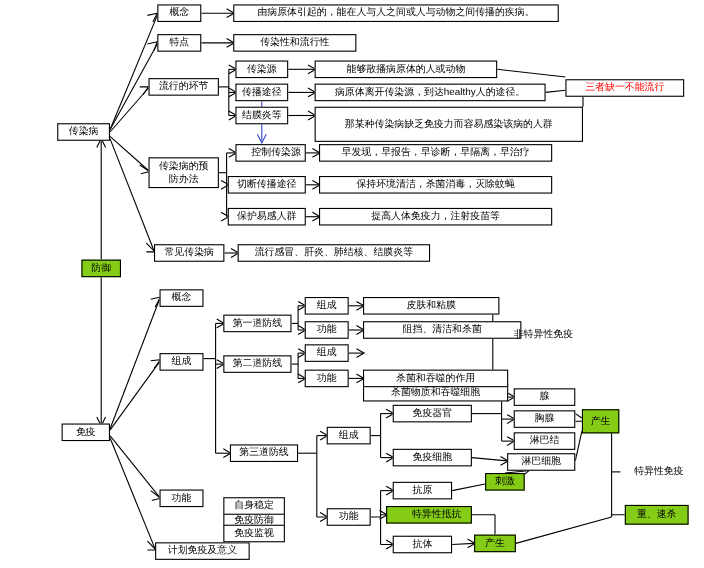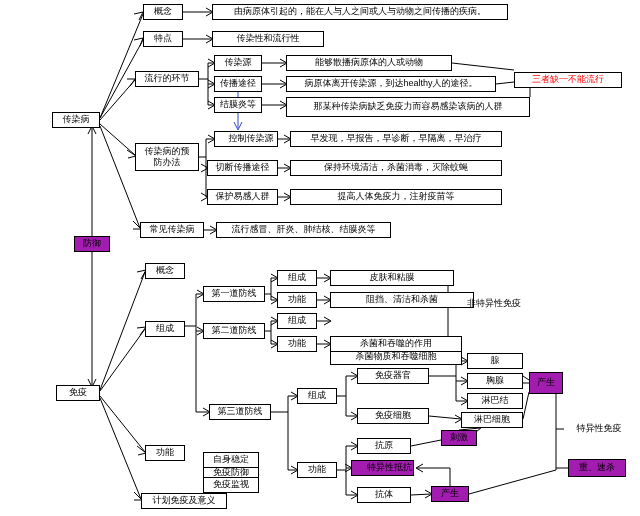--- a/index.html
+++ b/index.html
@@ -19,21 +19,21 @@
     color:#000;
     font-size:9px;
     line-height:1.05;
     display:flex;
     align-items:center;
     justify-content:center;
     text-align:center;
     padding:0 2px;
     white-space:nowrap;
   }
-  .node.yellow{background:#a21caf;}
+  .node.yellow{background:#84cc16;}
   .node.nb{border:none;background:transparent;}
   .node.red{color:#ff0000;}
   svg line, svg path, svg polyline{stroke:#000;fill:none;stroke-width:1;}
   svg .blue{stroke:#3344cc;}
 </style>
 </head>
 <body>
 
 <svg id="canvas" xmlns="http://www.w3.org/2000/svg">
 
@@ -205,21 +205,21 @@
     <div class="node" style="left: 143px; top: 4px; width: 40px; height: 16px;">概念</div>
     <div class="node" style="left: 212px; top: 4px; width: 296px; height: 16px;">由病原体引起的，能在人与人之间或人与动物之间传播的疾病。</div>
     <div class="node" style="left: 143px; top: 31px; width: 40px; height: 16px;">特点</div>
     <div class="node" style="left: 212px; top: 31px; width: 112px; height: 16px;">传染性和流行性</div>
     <div class="node" style="left: 135px; top: 71px; width: 64px; height: 16px;">流行的环节</div>
     <div class="node" style="left: 214px; top: 55px; width: 48px; height: 16px;">传染源</div>
     <div class="node" style="left: 286px; top: 55px; width: 166px; height: 16px;">能够散播病原体的人或动物</div>
     <div class="node" style="left: 214px; top: 76px; width: 48px; height: 16px;">传播途径</div>
     <div class="node" style="left: 286px; top: 76px; width: 210px; height: 16px;">病原体离开传染源，到达healthy人的途径。</div>
     <div class="node" style="left: 214px; top: 97px; width: 48px; height: 16px;">结膜炎等</div>
-    <div class="node" style="left: 286px; top: 97px; width: 244px; height: 20px;">那某种传染病缺乏免疫力而容易感染该病的人群</div>
+    <div class="node" style="left: 286px; top: 97px; width: 244px; height: 32px;">那某种传染病缺乏免疫力而容易感染该病的人群</div>
     <div class="node red" style="left: 514px; top: 72px; width: 108px; height: 16px;">三者缺一不能流行</div>
     <div class="node" style="left: 135px; top: 143px; width: 64px; height: 28px; white-space: pre; line-height: 1.2;">传染病的预
 防办法</div>
     <div class="node" style="left: 214px; top: 131px; width: 64px; height: 16px; padding-left: 12px;">控制传染源</div>
     <div class="node" style="left: 290px; top: 131px; width: 212px; height: 16px;">早发现，早报告，早诊断，早隔离，早治疗</div>
     <div class="node" style="left: 207px; top: 160px; width: 71px; height: 16px;">切断传播途径</div>
     <div class="node" style="left: 290px; top: 160px; width: 212px; height: 16px;">保持环境清洁，杀菌消毒，灭除蚊蝇</div>
     <div class="node" style="left: 207px; top: 189px; width: 71px; height: 16px;">保护易感人群</div>
     <div class="node" style="left: 290px; top: 189px; width: 212px; height: 16px;">提高人体免疫力，注射疫苗等</div>
     <div class="node" style="left: 140px; top: 222px; width: 64px; height: 16px;">常见传染病</div>
@@ -245,21 +245,21 @@
     <div class="node" style="left: 297px; top: 462px; width: 40px; height: 16px;">功能</div>
     <div class="node" style="left: 357px; top: 368px; width: 72px; height: 16px;">免疫器官</div>
     <div class="node" style="left: 357px; top: 408px; width: 72px; height: 16px;">免疫细胞</div>
     <div class="node" style="left: 467px; top: 353px; width: 56px; height: 16px;">腺</div>
     <div class="node" style="left: 467px; top: 373px; width: 56px; height: 16px;">胸腺</div>
     <div class="node" style="left: 467px; top: 393px; width: 56px; height: 16px;">淋巴结</div>
     <div class="node" style="left: 461px; top: 412px; width: 62px; height: 16px;">淋巴细胞</div>
     <div class="node yellow" style="left: 529px; top: 372px; width: 34px; height: 22px;">产生</div>
     <div class="node" style="left: 357px; top: 438px; width: 54px; height: 16px; text-align: center;">抗原</div>
     <div class="node yellow" style="left: 441px; top: 430px; width: 36px; height: 16px;">刺激</div>
-    <div class="node yellow" style="left: 351px; top: 460px; width: 63px; height: 16px; padding-left: 16px;">特异性抵抗</div>
+    <div class="node yellow" style="left: 351px; top: 460px; width: 78px; height: 16px; padding-left: 16px;">特异性抵抗</div>
     <div class="node" style="left: 357px; top: 487px; width: 54px; height: 16px;">抗体</div>
     <div class="node yellow" style="left: 431px; top: 486px; width: 38px; height: 16px;">产生</div>
     <div class="node nb" style="left: 564px; top: 421px; width: 70px; height: 16px;">特异性免疫</div>
     <div class="node yellow" style="left: 568px; top: 459px; width: 58px; height: 18px;">重、速杀</div>
     <div class="node" style="left: 203px; top: 425px; width: 56px; height: 16px; margin-top: 40px;">免疫防御</div>
     <div class="node" style="left: 203px; top: 452px; width: 56px; height: 16px;">自身稳定</div>
     <div class="node" style="left: 203px; top: 477px; width: 56px; height: 16px;">免疫监视</div>
   </div>
 
 </body></html>

